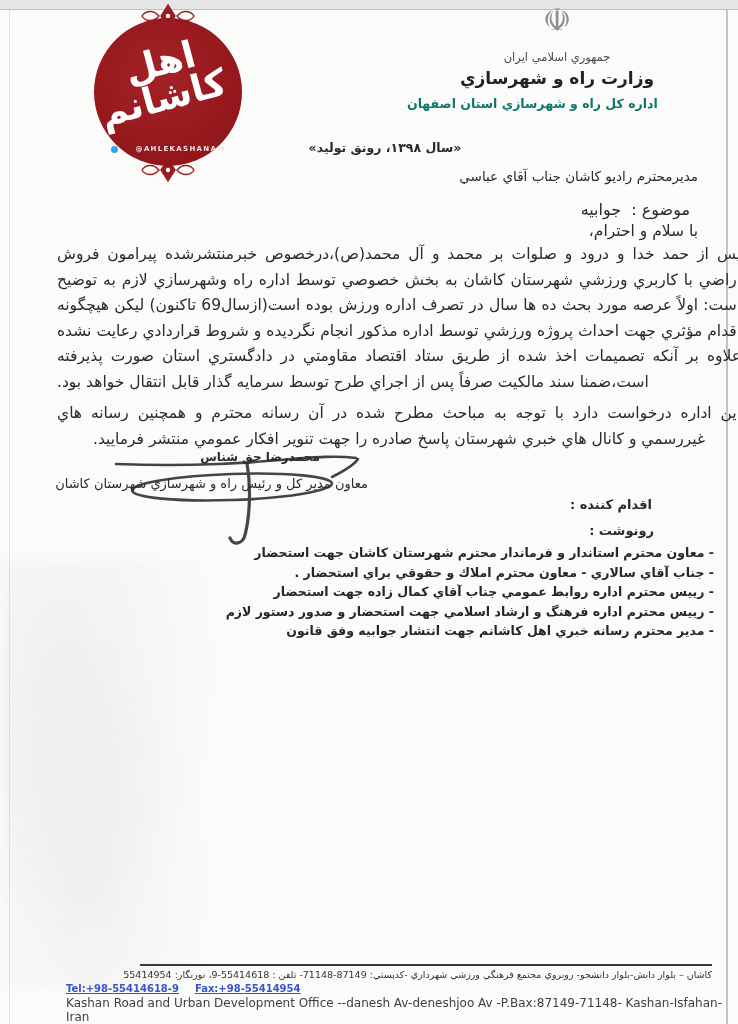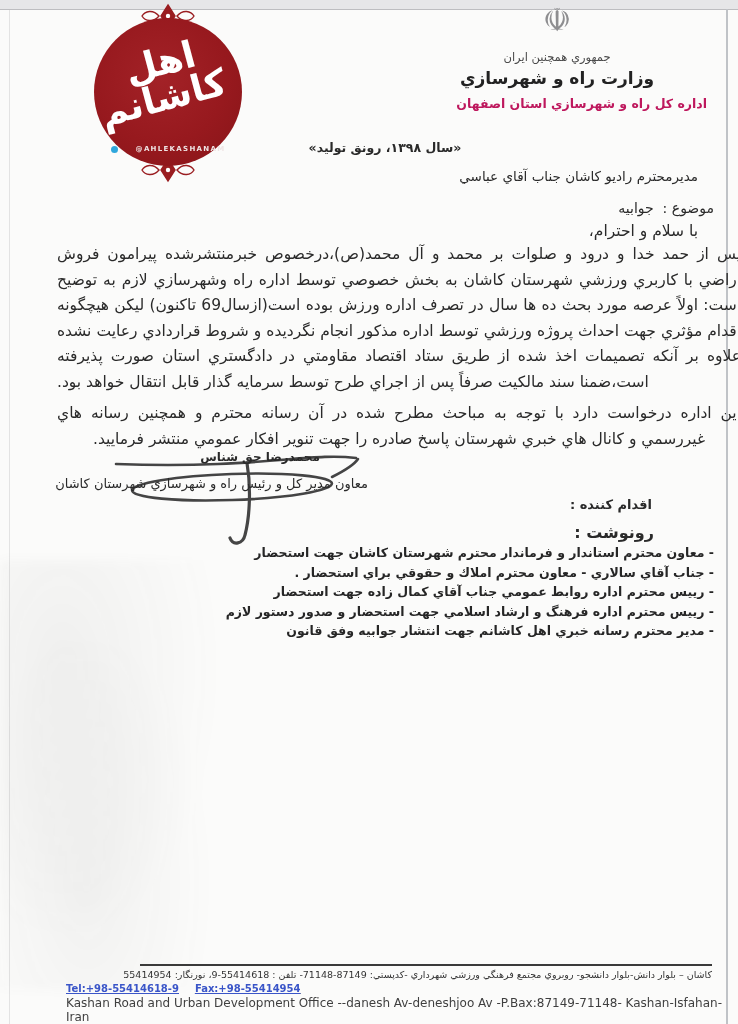--- a/index.html
+++ b/index.html
@@ -24,37 +24,37 @@
     font-weight:bold;font-size:37px;line-height:.95;text-align:center;
     transform:rotate(-15deg);direction:rtl;}
   .stamp-handle{left:6px;bottom:13px;right:6px;display:flex;align-items:center;
     justify-content:center;gap:18px;color:#efe4e4;font-size:7px;letter-spacing:1.3px;font-weight:bold;}
   .tg-dot{width:7px;height:7px;border-radius:50%;background:#2fa7dc;display:inline-block;flex:0 0 auto;}
   .ornament{z-index:1;}
   
   .emblem{left:522px;top:4px;width:70px;text-align:center;font-size:32px;color:#8e8e90;line-height:1;}
   .hdr-country{left:407px;top:50px;width:300px;text-align:center;font-size:11.5px;color:#4a4a4a;direction:rtl;}
   .hdr-ministry{left:407px;top:68px;width:300px;text-align:center;font-size:17px;font-weight:bold;color:#222;direction:rtl;}
-  .hdr-office{left:407px;top:96px;width:300px;text-align:right;font-size:12.5px;font-weight:bold;color:#be185d;direction:rtl;}
+  .hdr-office{left:407px;top:96px;width:300px;text-align:left;font-size:12.5px;font-weight:bold;color:#0f766e;direction:rtl;}
   .slogan{left:300px;top:140px;width:170px;text-align:center;font-size:12.5px;font-weight:bold;direction:rtl;white-space:nowrap;}
   
   .recipient{right:40px;top:168px;font-size:13.5px;direction:rtl;}
-  .subject{right:24px;top:200px;font-size:14px;direction:rtl;white-space:pre-wrap;}
+  .subject{right:48px;top:200px;font-size:16px;direction:rtl;white-space:pre-wrap;}
   .salutation{right:40px;top:222px;font-size:15.5px;direction:rtl;}
   .bodytext{left:28px;top:242px;width:684px;direction:rtl;font-size:15.5px;line-height:25.5px;margin-left:29px;}
   .bodytext p{margin:0;text-align:justify;}
   .bodytext p.p1{text-align-last:left;}
   .bodytext p.p2{margin-top:6px;text-align-last:center;}
   
   .sig-name{left:185px;top:450px;width:150px;text-align:center;font-size:12px;font-weight:bold;direction:rtl;}
   .sig-title{left:40px;top:476px;width:328px;text-align:right;font-size:13px;direction:rtl;white-space:nowrap;}
   .sig-scribble{left:100px;top:441px;z-index:3;}
   
   .actor-label{right:86px;top:497px;font-size:13px;font-weight:bold;direction:rtl;}
-  .copy-label{right:84px;top:523px;font-size:16px;font-weight:bold;direction:rtl;}
+  .copy-label{right:84px;top:523px;font-size:13px;font-weight:bold;direction:rtl;}
   .cc-list{right:24px;top:543px;width:620px;margin:0;padding:0;list-style:none;direction:rtl;text-align:right;}
   .cc-list li{font-size:12.5px;font-weight:bold;line-height:19.5px;color:#262626;}
   .cc-list li::before{content:"-  ";}
   
   .footer-rule{left:140px;top:964px;width:572px;height:2px;background:#3a3a3a;}
   .footer-fa{right:26px;top:969px;width:590px;font-size:9.5px;color:#333;direction:rtl;text-align:right;margin-left:48px;}
   .footer-links{left:66px;top:983px;font-size:10px;font-weight:bold;display:flex;gap:16px;text-decoration:underline;}
   .footer-links a{color:#3a55c8;text-decoration:underline;}
   .footer-en{left:66px;top:996px;font-size:12px;color:#3f3f3f;}
 </style>
@@ -90,21 +90,21 @@
   </div>
   <div class="abs stamp-circle">
     <div class="abs stamp-callig">اهل كاشانم</div>
     <div class="abs stamp-handle">
       <span class="tg-dot"></span>
       <span>@AHLEKASHANAM</span>
     </div>
   </div>
 
   <div class="abs emblem">☫</div>
-  <div class="abs hdr-country">جمهوري همچنين ايران</div>
+  <div class="abs hdr-country">جمهوري اسلامي ايران</div>
   <div class="abs hdr-ministry">وزارت راه و شهرسازي</div>
   <div class="abs hdr-office">اداره كل راه و شهرسازي استان اصفهان</div>
   <div class="abs slogan">«سال ۱۳۹۸، رونق توليد»</div>
 
   <div class="abs recipient">مديرمحترم راديو كاشان جناب آقاي عباسي</div>
   <div class="abs subject">موضوع :  جوابيه</div>
   <div class="abs salutation">با سلام و احترام،</div>
   <div class="abs bodytext">
     <p class="p1">پس از حمد خدا و درود و صلوات بر محمد و آل محمد(ص)،درخصوص خبرمنتشرشده پيرامون فروش اراضي با كاربري ورزشي شهرستان كاشان به بخش خصوصي توسط اداره راه وشهرسازي لازم به توضيح است: اولاً عرصه مورد بحث ده ها سال در تصرف اداره ورزش بوده است(ازسال69 تاكنون) ليكن هيچگونه اقدام مؤثري جهت احداث پروژه ورزشي توسط اداره مذكور انجام نگرديده و شروط قراردادي رعايت نشده علاوه بر آنكه تصميمات اخذ شده از طريق ستاد اقتصاد مقاومتي در دادگستري استان صورت پذيرفته است،ضمنا سند مالكيت صرفاً پس از اجراي طرح توسط سرمايه گذار قابل انتقال خواهد بود.</p>
     <p class="p2">اين اداره درخواست دارد با توجه به مباحث مطرح شده در آن رسانه محترم و همچنين رسانه هاي غيررسمي و كانال هاي خبري شهرستان پاسخ صادره را جهت تنوير افكار عمومي منتشر فرماييد.</p>

